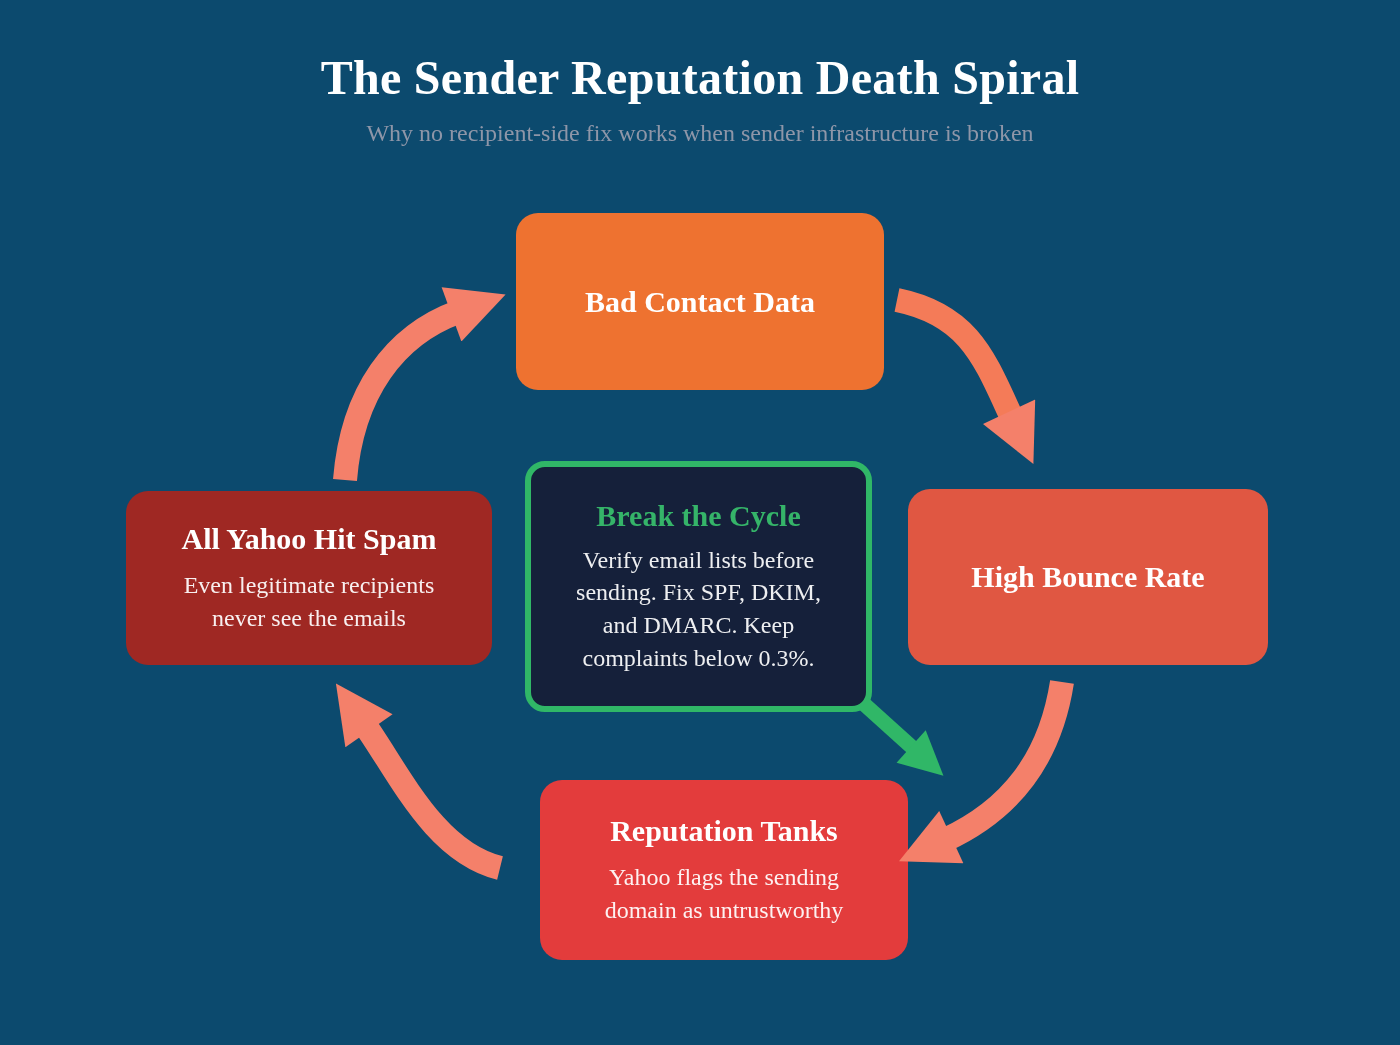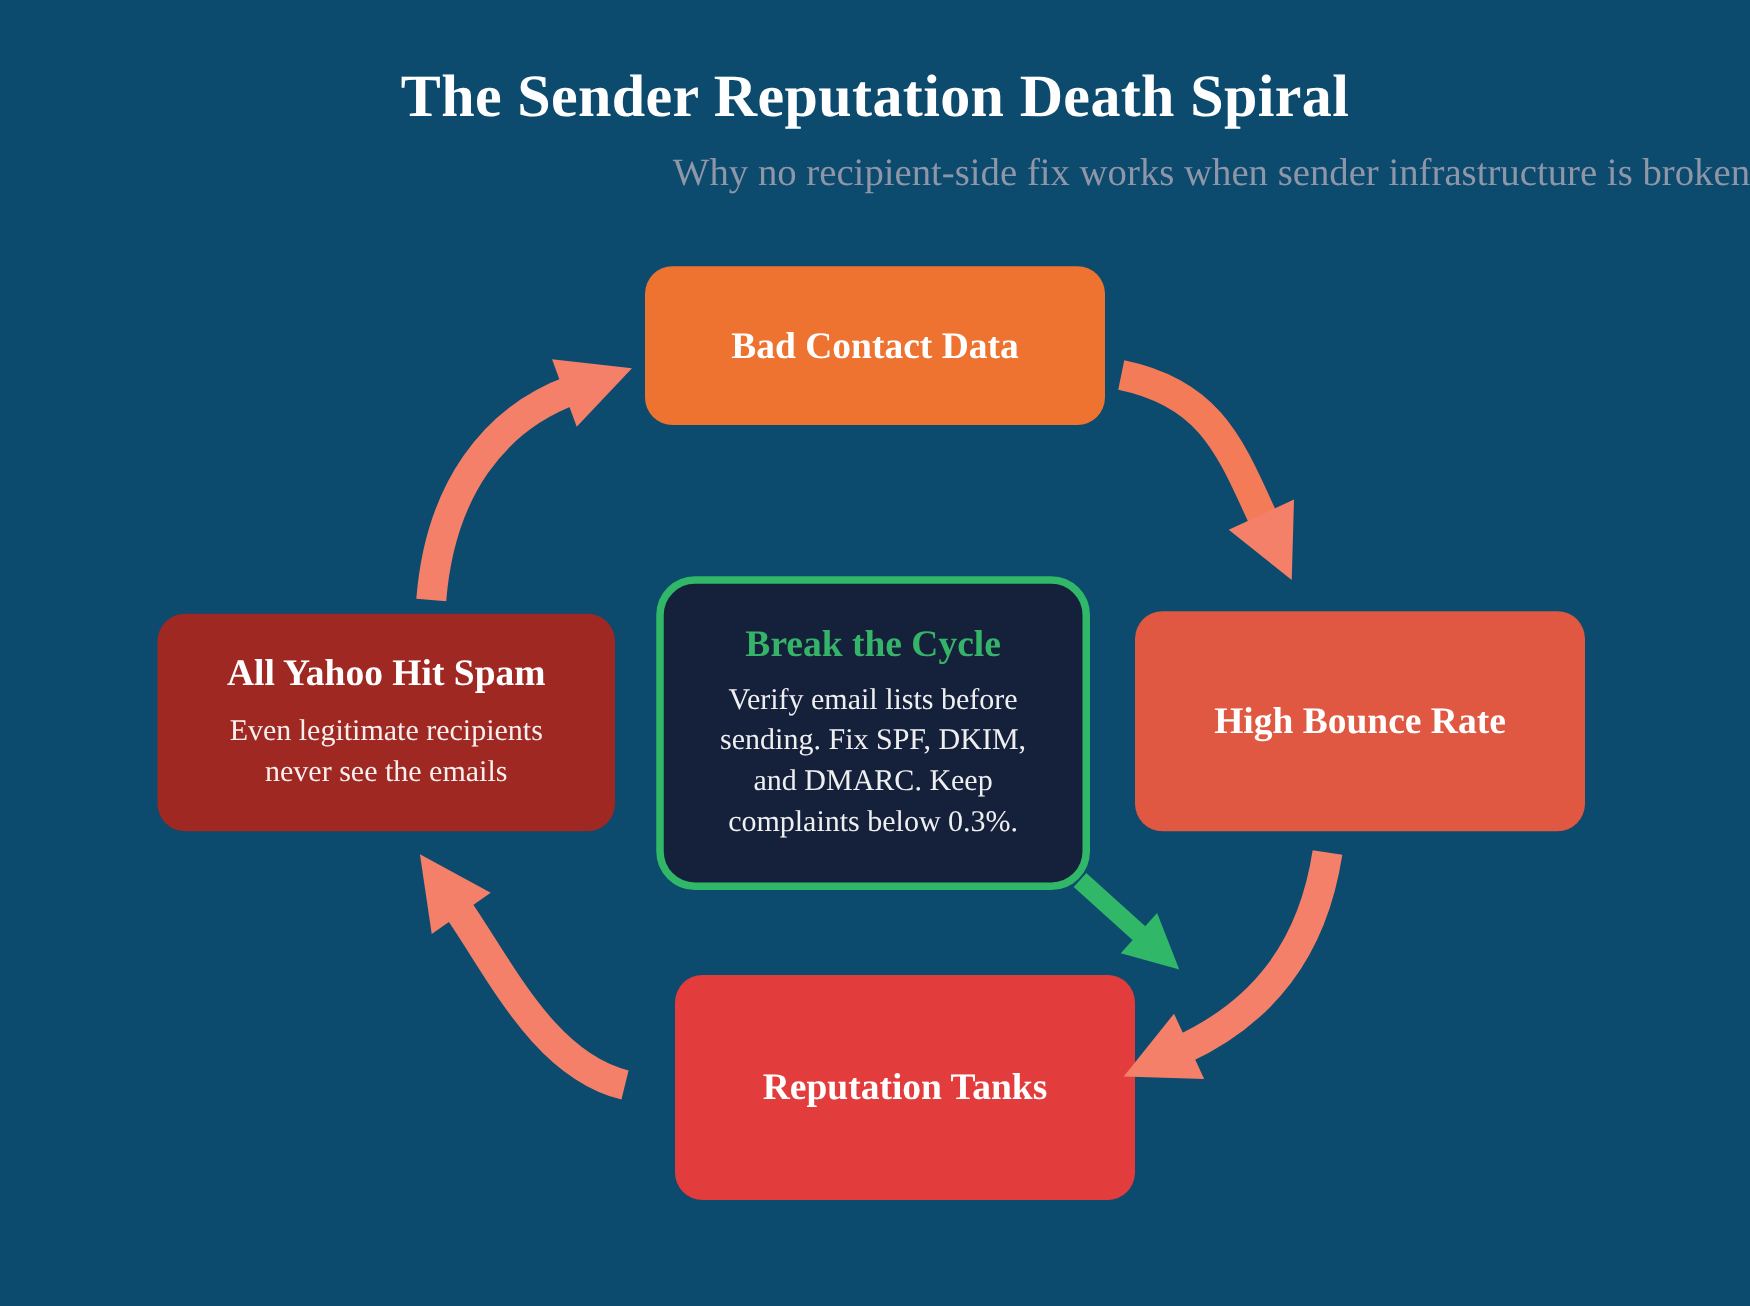--- a/index.html
+++ b/index.html
@@ -6,39 +6,39 @@
   .canvas{
     position:relative;width:1400px;height:1045px;overflow:hidden;
     background:#0c4a6e;
     font-family:Liberation Serif, serif;
   }
   .header{position:absolute;top:0;left:0;width:100%;text-align:center;}
   .page-title{
     margin:50px 0 0;font-size:48px;font-weight:700;color:#FFFFFF;letter-spacing:.3px;
   }
   .page-subtitle{
-    margin:15px 0 1px;font-size:31px;font-weight:400;color:#8E96A8;text-align:right;
+    margin:15px 0 1px;font-size:24px;font-weight:400;color:#8E96A8;
   }
   .node{
     position:absolute;border-radius:22px;
     display:flex;flex-direction:column;align-items:center;justify-content:center;
     text-align:center;gap:13px;
   }
   .node h2{margin:0;font-size:30px;font-weight:700;color:#FFFFFF;}
   .node p{
     margin:0;font-size:24px;line-height:1.36;color:rgba(255,255,255,.93);
     white-space:pre-line;
   }
-  .node-top{left:516px;top:213px;width:368px;height:127px;background:#EE7230;}
+  .node-top{left:516px;top:213px;width:368px;height:177px;background:#EE7230;}
   .node-right{left:908px;top:489px;width:360px;height:176px;background:#E05742;text-align:center;}
   .node-bottom{left:540px;top:780px;width:368px;height:180px;background:#E33C3C;}
   .node-left{left:126px;top:491px;width:366px;height:174px;background:#9F2823;}
   .node-center{
     left:525px;top:461px;width:347px;height:251px;box-sizing:border-box;
-    background:#15203A;border:6px solid #30B767;border-radius:31px;gap:11px;
+    background:#15203A;border:6px solid #30B767;border-radius:20px;gap:11px;
   }
   .node-center h2{color:#35B469;}
   .node-center p{font-size:24px;}
   svg.arrows{position:absolute;left:0;top:0;pointer-events:none;}
 </style>
 </head>
 <body>
 
 <div class="canvas">
 
@@ -50,20 +50,22 @@
   <div class="node node-top">
     <h2>Bad Contact Data</h2>
   </div>
 
   <div class="node node-right">
     <h2>High Bounce Rate</h2>
   </div>
 
   <div class="node node-bottom">
     <h2>Reputation Tanks</h2>
+    <p>Yahoo flags the sending
+domain as untrustworthy</p>
   </div>
 
   <div class="node node-left">
     <h2>All Yahoo Hit Spam</h2>
     <p>Even legitimate recipients
 never see the emails</p>
   </div>
 
   <div class="node node-center">
     <h2>Break the Cycle</h2>

